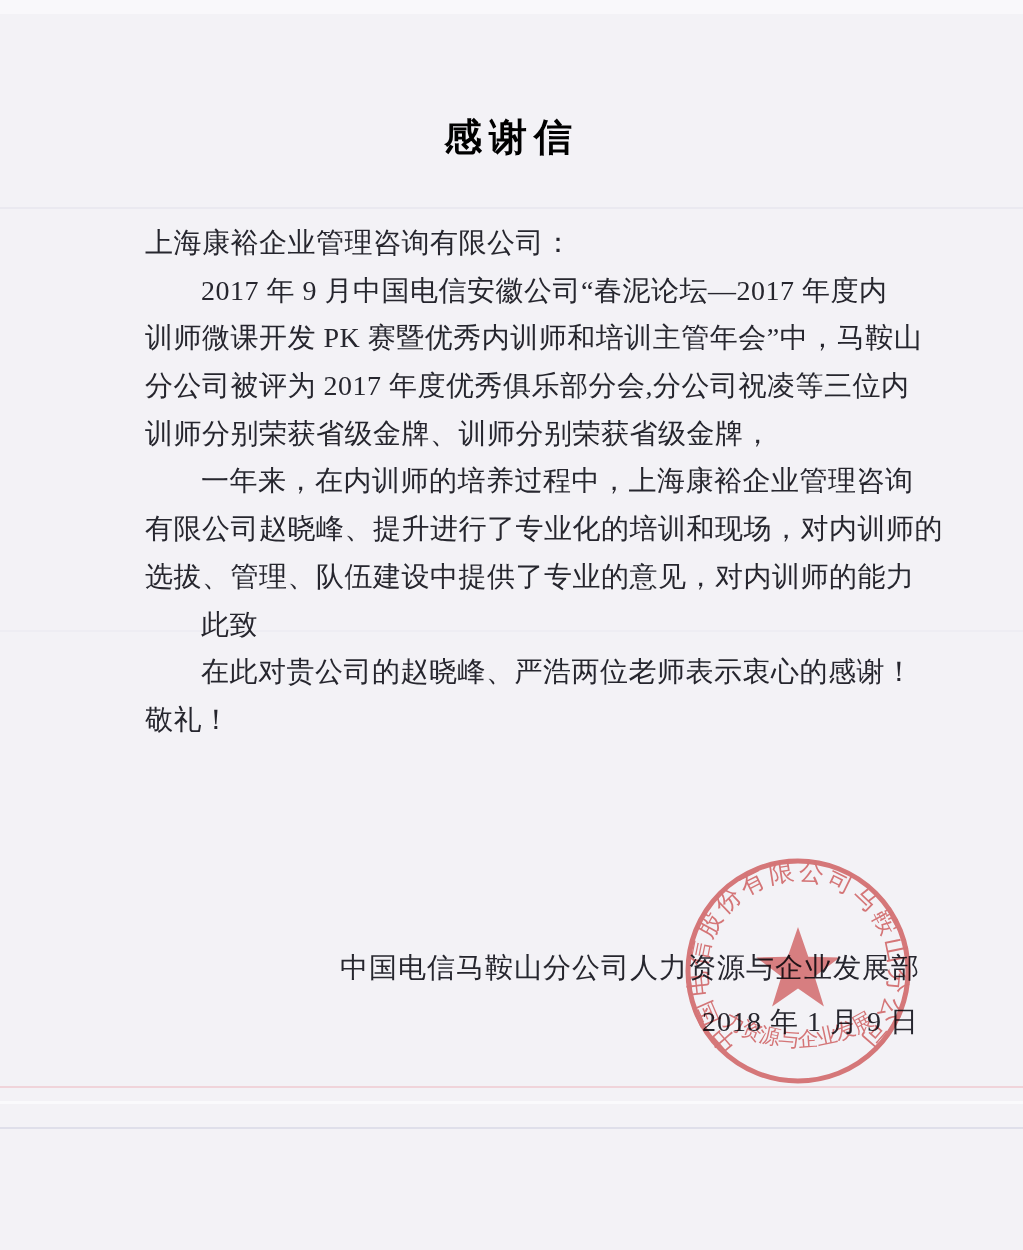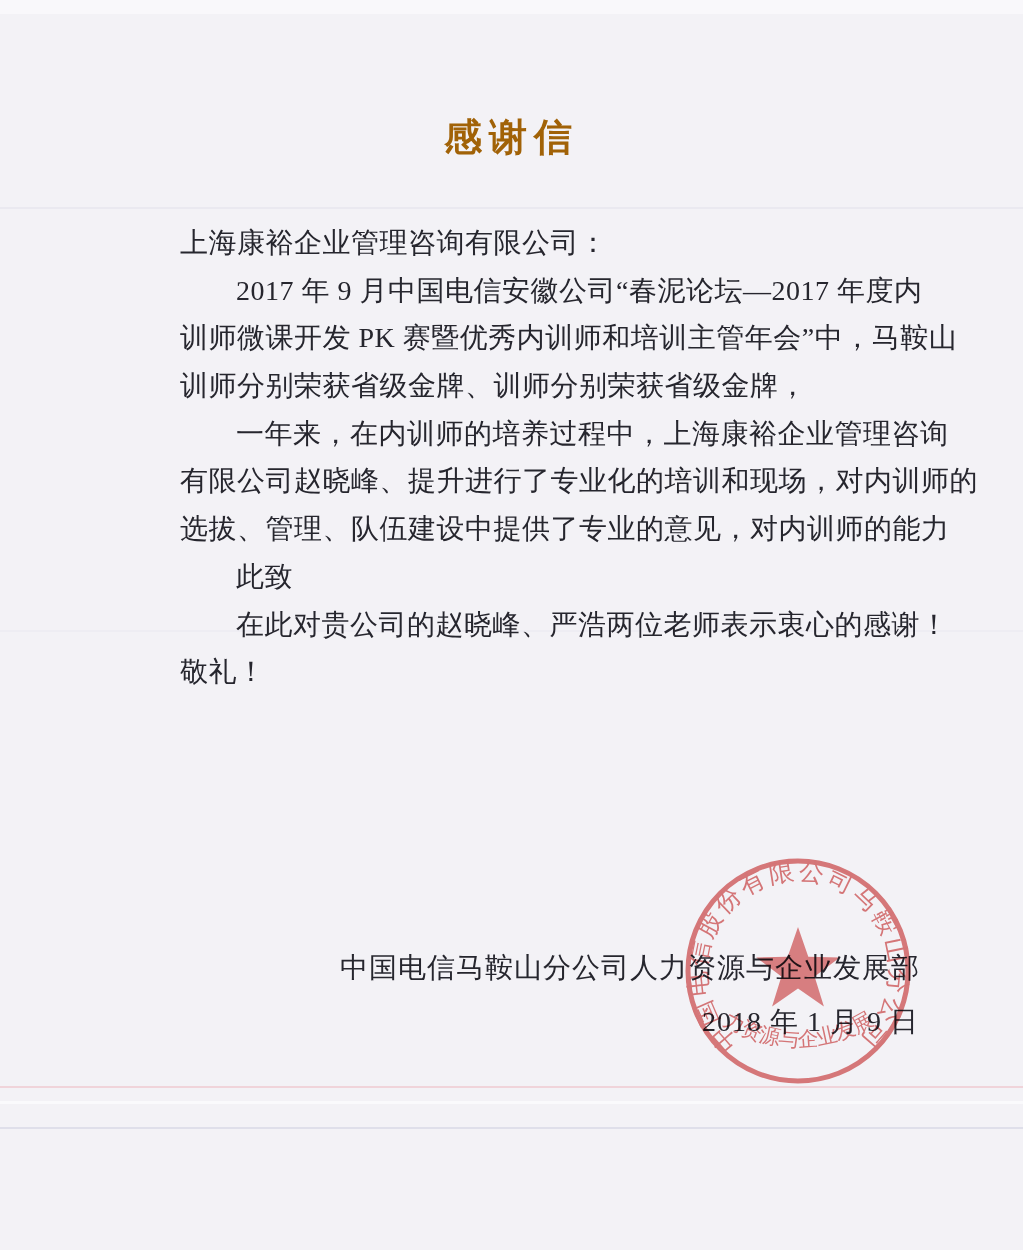--- a/index.html
+++ b/index.html
@@ -24,32 +24,31 @@
 
   .title {
     position: absolute;
     top: 112px; left: 0;
     width: 100%;
     margin: 0;
     text-align: center;
     font-size: 38px;
     font-weight: bold;
     letter-spacing: 7px;
-    color: #a16207;
+    color: #000000;
   }
   .body-block {
     position: absolute;
     top: 219px;
     left: 145px;
     width: 766px;
     font-size: 28px;
     line-height: 47.7px;
     letter-spacing: 0.5px;
     white-space: nowrap;
-    margin-left: 35px;
   }
   .body-block .line { height: 47.7px; }
   .body-block .line.indent { text-indent: 2em; }
 
   .signature {
     position: absolute;
     top: 949px;
     right: 103px;
     font-size: 28px;
     letter-spacing: 1px;
@@ -99,20 +98,21 @@
   <div class="artifact a5"></div>
   <div class="artifact a6"></div>
 
   <h1 class="title">感谢信</h1>
 
   <div class="body-block">
     <div class="line">上海康裕企业管理咨询有限公司：</div>
 
     <div class="line indent">2017 年 9 月中国电信安徽公司“春泥论坛—2017 年度内</div>
     <div class="line">训师微课开发 PK 赛暨优秀内训师和培训主管年会”中，马鞍山</div>
+    <div class="line">分公司被评为 2017 年度优秀俱乐部分会,分公司祝凌等三位内</div>
     <div class="line">训师分别荣获省级金牌、训师分别荣获省级金牌，</div>
 
     <div class="line indent">一年来，在内训师的培养过程中，上海康裕企业管理咨询</div>
     <div class="line">有限公司赵晓峰、提升进行了专业化的培训和现场，对内训师的</div>
     <div class="line">选拔、管理、队伍建设中提供了专业的意见，对内训师的能力</div>
 
     <div class="line indent">此致</div>
 
     <div class="line indent">在此对贵公司的赵晓峰、严浩两位老师表示衷心的感谢！</div>
     <div class="line">敬礼！</div>

